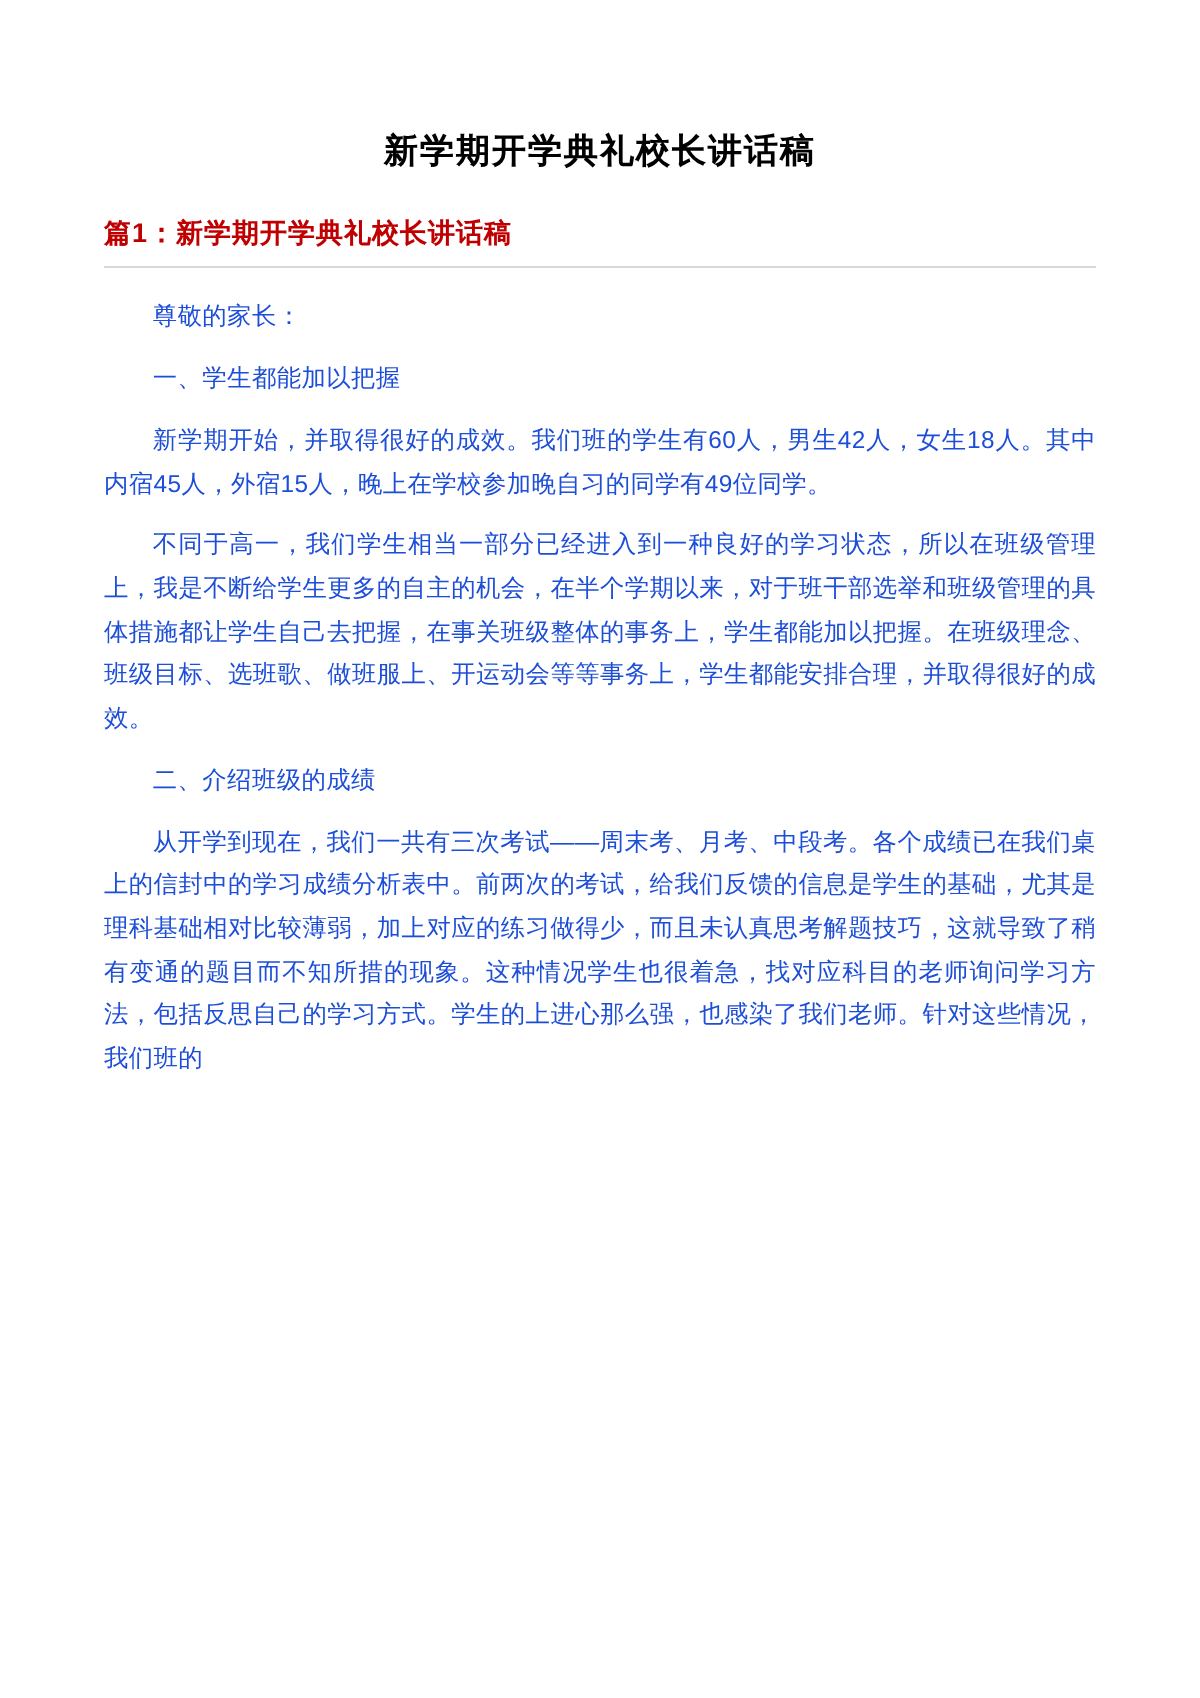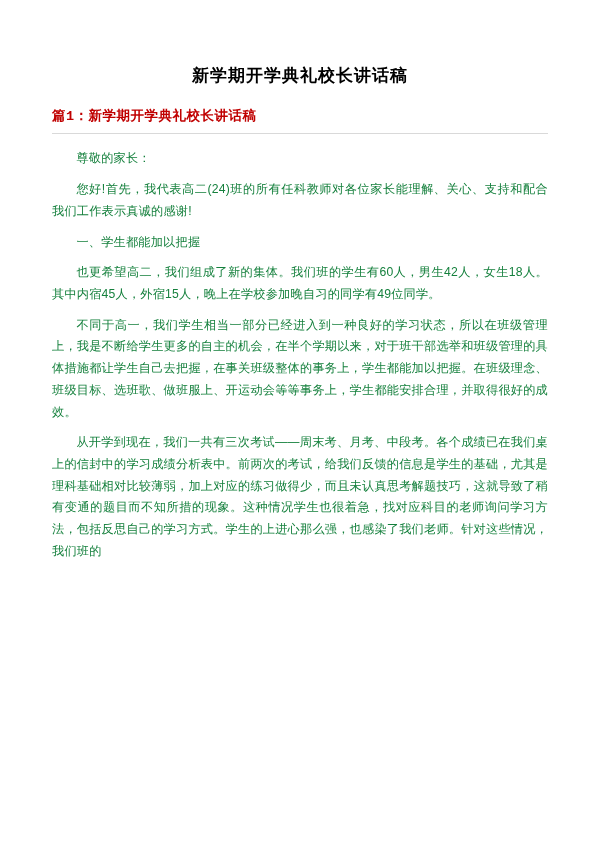--- a/index.html
+++ b/index.html
@@ -31,50 +31,49 @@
     margin: 0 0 18px 0;
     line-height: 1.4;
   }
   .section-heading {
     font-size: 13.5px;
     font-weight: bold;
     color: #c00000;
     margin: 0 0 6px 0;
     line-height: 1.6;
     letter-spacing: 0.5px;
-    font-family: Liberation Mono, monospace;
   }
   .rule {
     border: none;
     border-top: 1px solid #d9d9d9;
     margin: 4px 0 14px 0;
     height: 0;
   }
   .para {
     font-size: 12.2px;
     line-height: 1.78;
-    color: #15803d;
+    color: #1d4ed8;
     margin: 0 0 9px 0;
     text-align: justify;
     letter-spacing: 0.2px;
   }
   .indent {
     text-indent: 2em;
   }
 </style>
 </head>
 <body>
 
 <div class="page">
 
   <h1 class="doc-title">新学期开学典礼校长讲话稿</h1>
 
   <div class="section-heading">篇1：新学期开学典礼校长讲话稿</div>
   <hr class="rule">
 
   <p class="para indent">尊敬的家长：</p>
-  <p class="para indent">您好!首先，我代表高二(24)班的所有任科教师对各位家长能理解、关心、支持和配合我们工作表示真诚的感谢!</p>
   <p class="para indent">一、学生都能加以把握</p>
-  <p class="para indent">也更希望高二，我们组成了新的集体。我们班的学生有60人，男生42人，女生18人。其中内宿45人，外宿15人，晚上在学校参加晚自习的同学有49位同学。</p>
+  <p class="para indent">新学期开始，并取得很好的成效。我们班的学生有60人，男生42人，女生18人。其中内宿45人，外宿15人，晚上在学校参加晚自习的同学有49位同学。</p>
   <p class="para indent">不同于高一，我们学生相当一部分已经进入到一种良好的学习状态，所以在班级管理上，我是不断给学生更多的自主的机会，在半个学期以来，对于班干部选举和班级管理的具体措施都让学生自己去把握，在事关班级整体的事务上，学生都能加以把握。在班级理念、班级目标、选班歌、做班服上、开运动会等等事务上，学生都能安排合理，并取得很好的成效。</p>
+  <p class="para indent">二、介绍班级的成绩</p>
   <p class="para indent">从开学到现在，我们一共有三次考试——周末考、月考、中段考。各个成绩已在我们桌上的信封中的学习成绩分析表中。前两次的考试，给我们反馈的信息是学生的基础，尤其是理科基础相对比较薄弱，加上对应的练习做得少，而且未认真思考解题技巧，这就导致了稍有变通的题目而不知所措的现象。这种情况学生也很着急，找对应科目的老师询问学习方法，包括反思自己的学习方式。学生的上进心那么强，也感染了我们老师。针对这些情况，我们班的</p>
 
 </div>
 
 </body></html>

